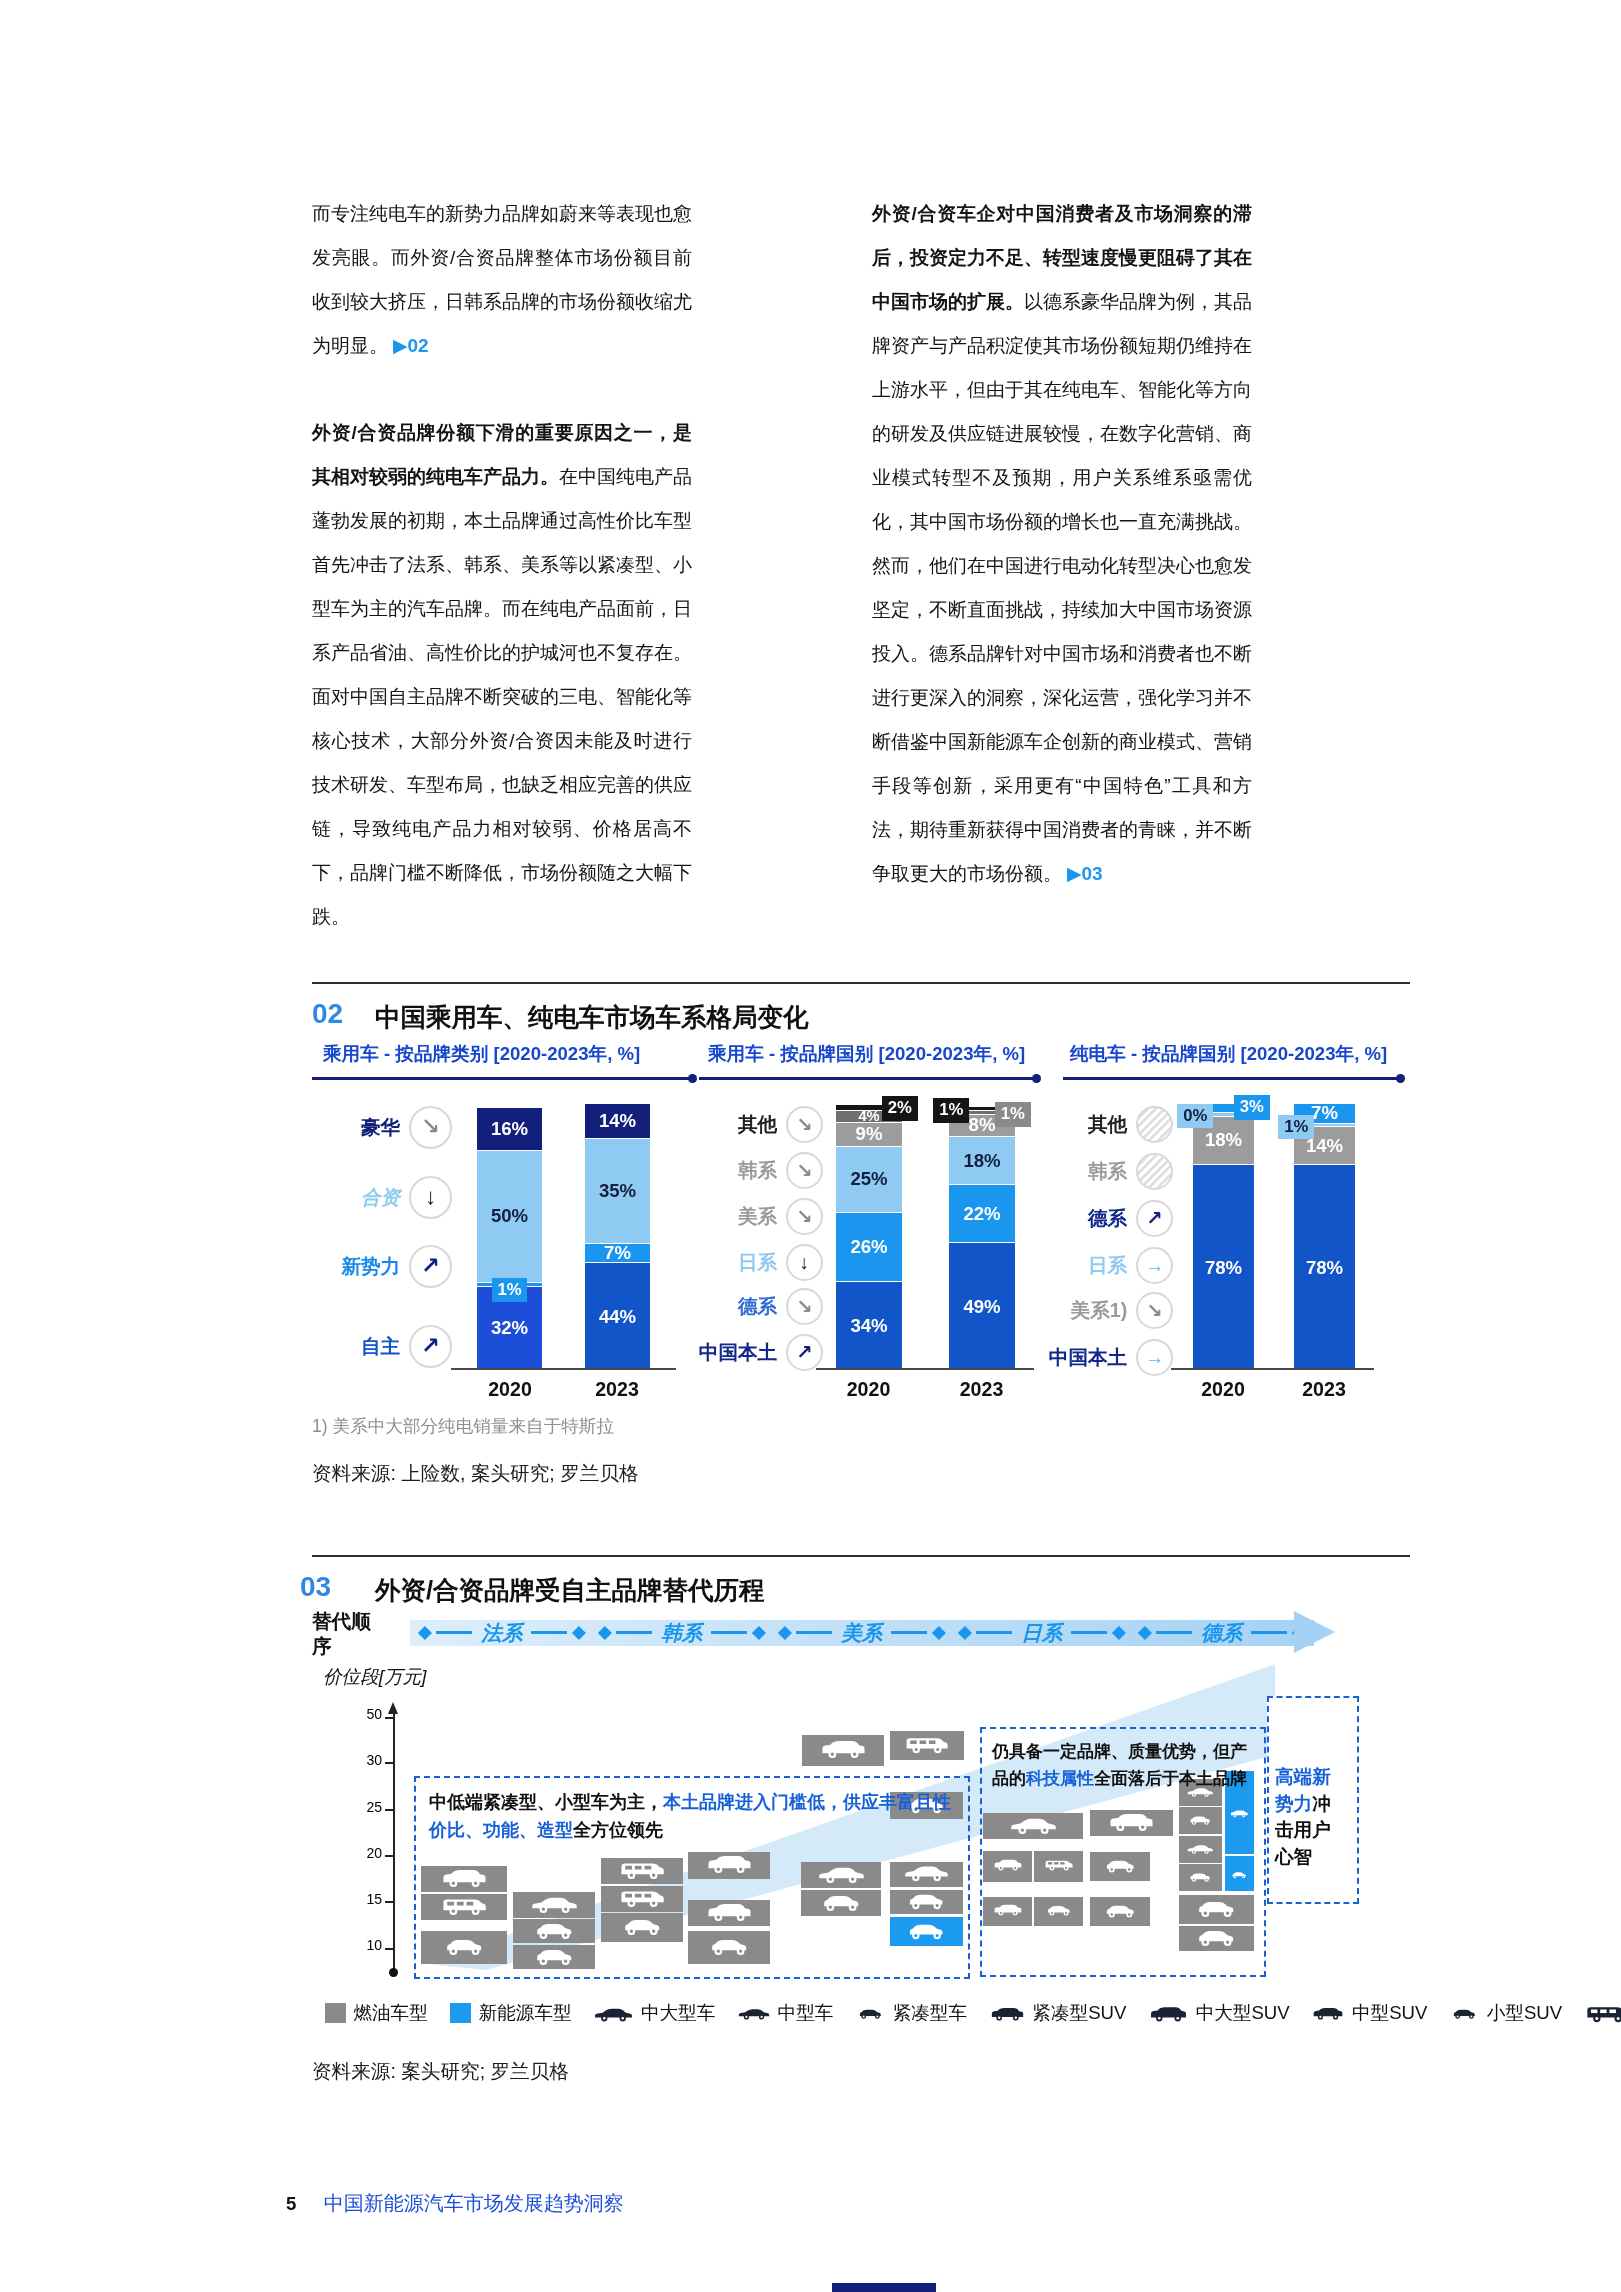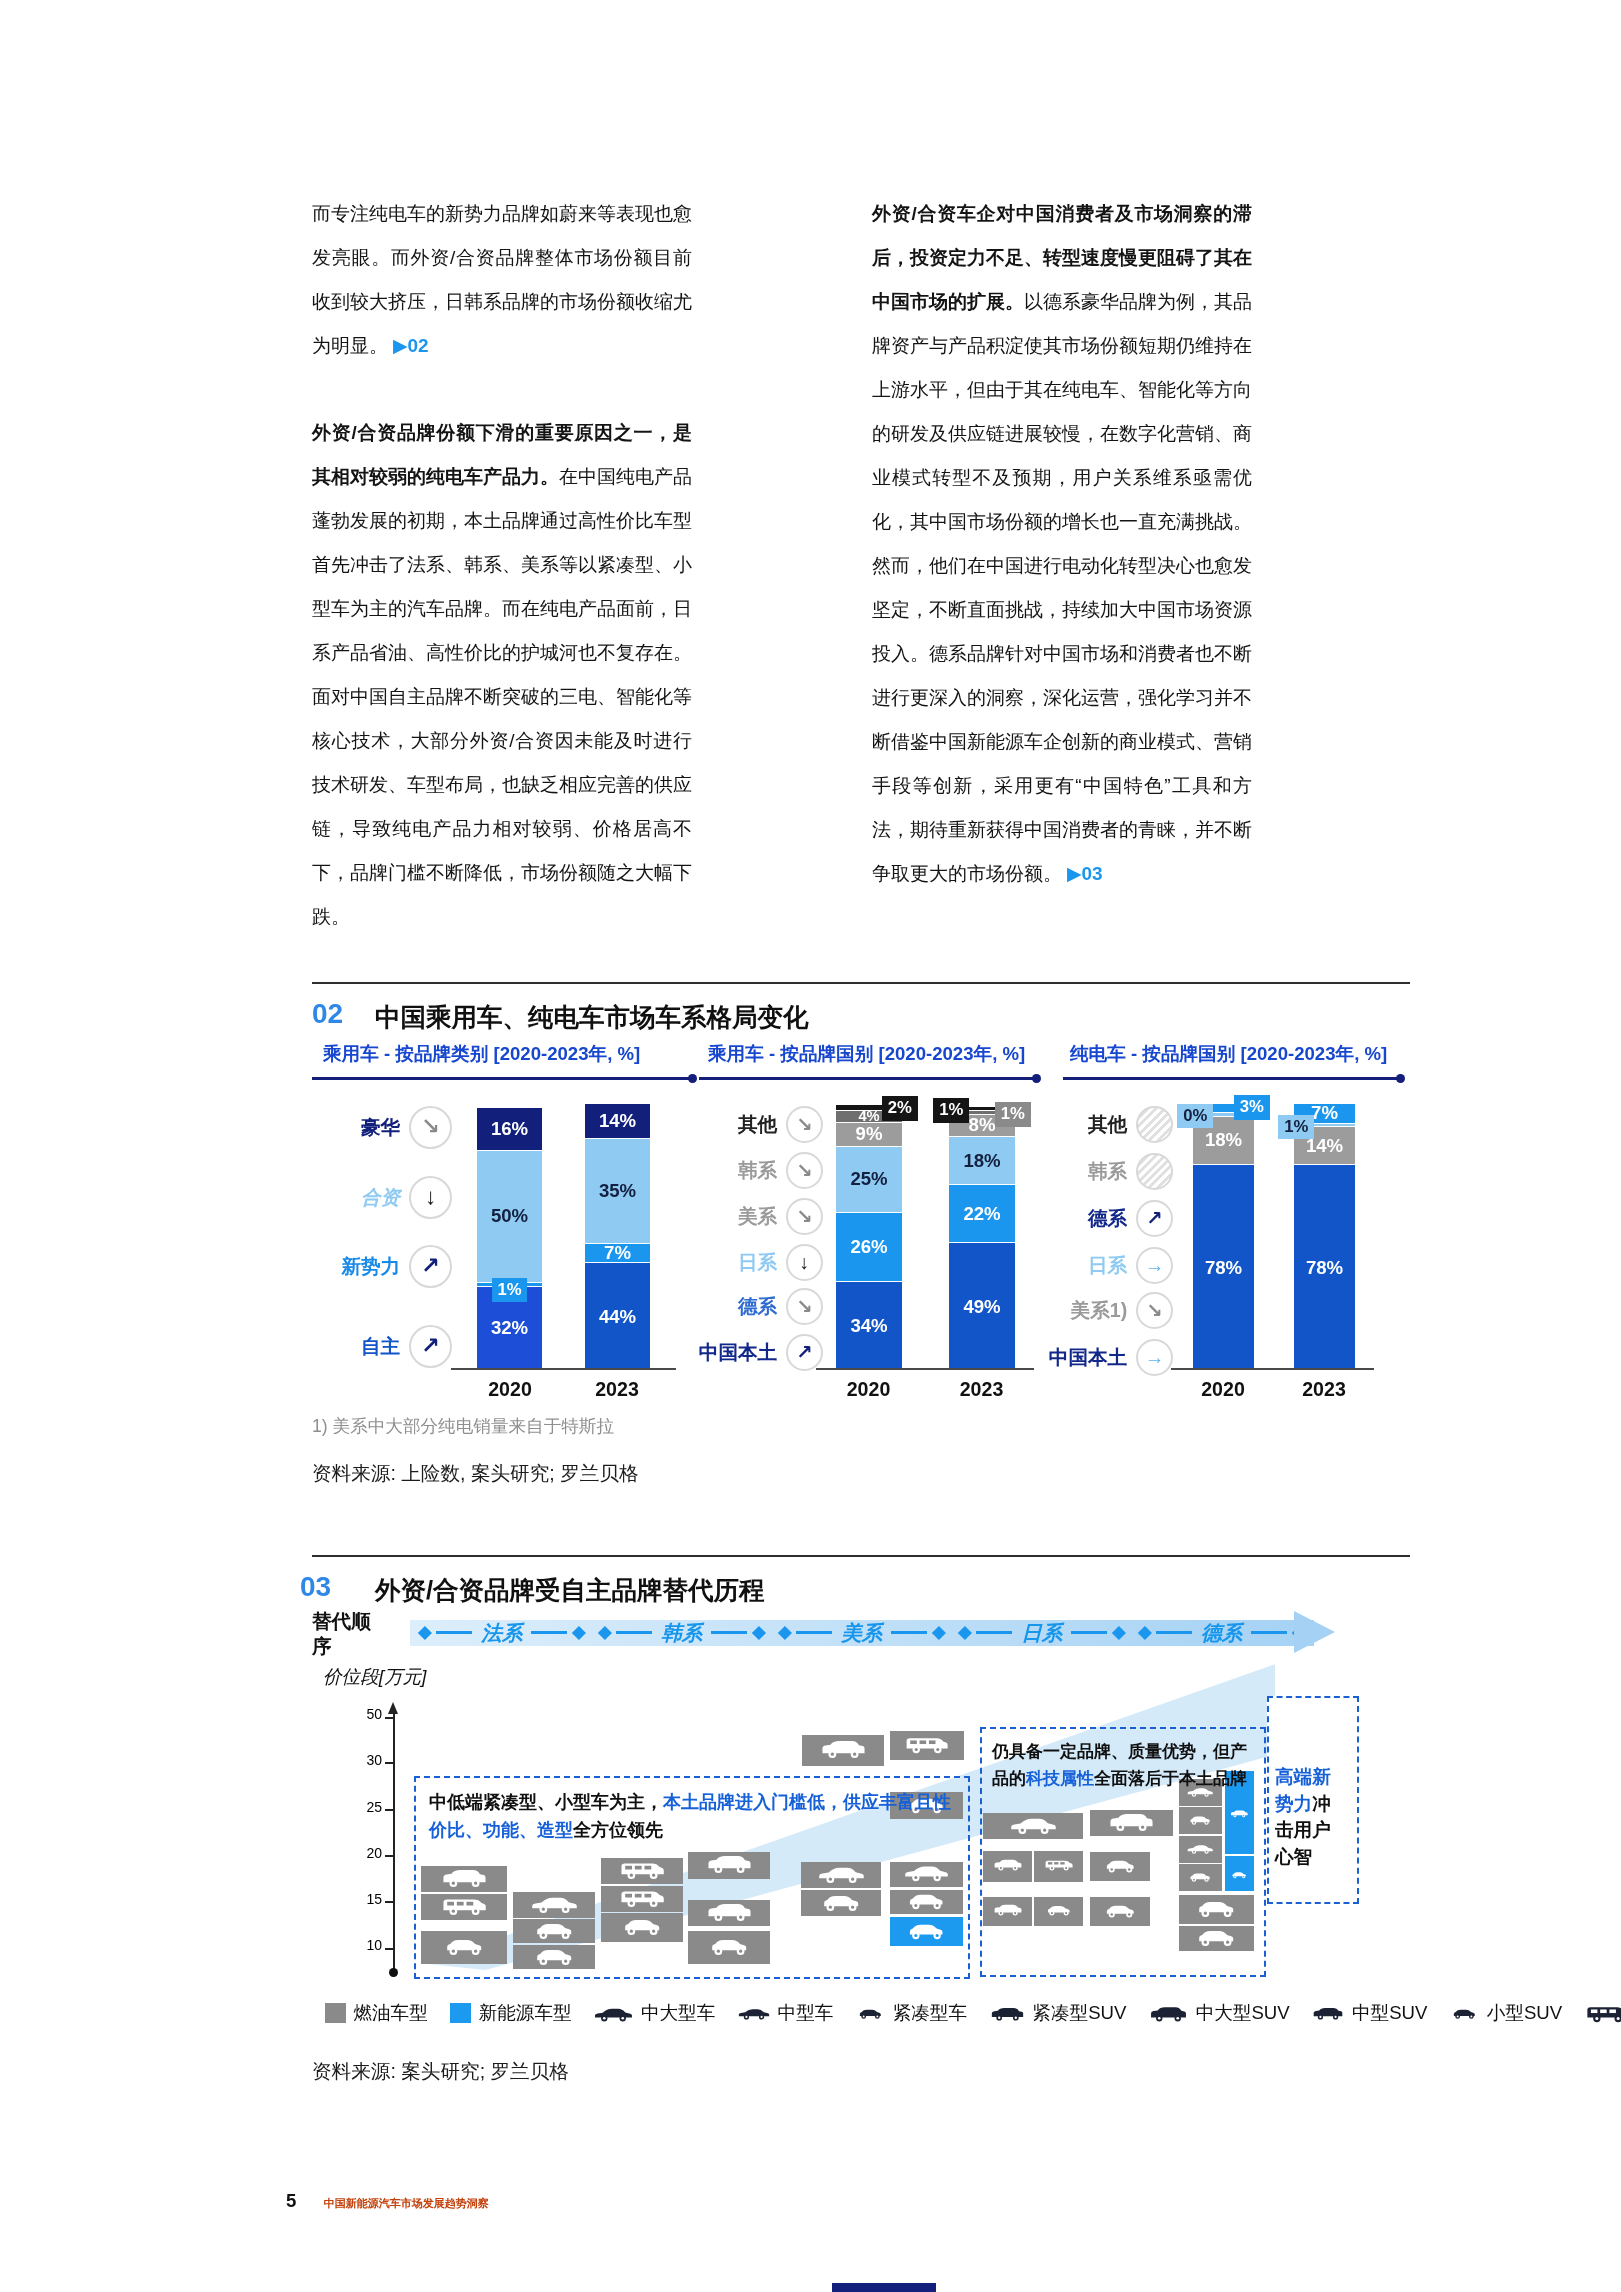--- a/index.html
+++ b/index.html
@@ -52,21 +52,21 @@
   .wedge{position:absolute;background:#cde6f8;opacity:.85;z-index:1;}
   .dashedbox{position:absolute;border:2.9px dashed #1a5fd4;z-index:4;}
   .note{position:absolute;font-weight:800;color:#101010;z-index:5;}
   .note .blue{color:#1761d8;}
   .carbox{position:absolute;display:flex;align-items:center;justify-content:center;z-index:3;}
   .dlegend{position:absolute;display:flex;align-items:center;gap:22.5px;white-space:nowrap;z-index:2;}
   .dlegend .item{display:flex;align-items:center;gap:7.8px;font-size:18.6px;color:#111;}
   .swatch{width:20.6px;height:20.6px;flex:none;}
   .footer{position:absolute;display:flex;align-items:baseline;gap:27.4px;}
   .footer .num{font-size:18.6px;font-weight:700;color:#111;}
-  .footer .t{font-size:11px;font-weight:700;color:#c2410c;}
+  .footer .t{font-size:20px;font-weight:400;color:#1d4ed8;}
   .bottom-strip{position:absolute;background:#12207c;}
 </style>
 </head>
 <body>
 
 <div class="page" id="page">
 
   <div class="col" id="col-left" style="left:312px;">
       <p><span>而专注纯电车的新势力品牌如蔚来等表现也愈发亮眼。而外资/合资品牌整体市场份额目前收到较大挤压，日韩系品牌的市场份额收缩尤为明显。</span><span class="run-ref">▶02</span></p>
       <p><span class="run-bold">外资/合资品牌份额下滑的重要原因之一，是其相对较弱的纯电车产品力。</span><span>在中国纯电产品蓬勃发展的初期，本土品牌通过高性价比车型首先冲击了法系、韩系、美系等以紧凑型、小型车为主的汽车品牌。而在纯电产品面前，日系产品省油、高性价比的护城河也不复存在。面对中国自主品牌不断突破的三电、智能化等核心技术，大部分外资/合资因未能及时进行技术研发、车型布局，也缺乏相应完善的供应链，导致纯电产品力相对较弱、价格居高不下，品牌门槛不断降低，市场份额随之大幅下跌。</span></p>

